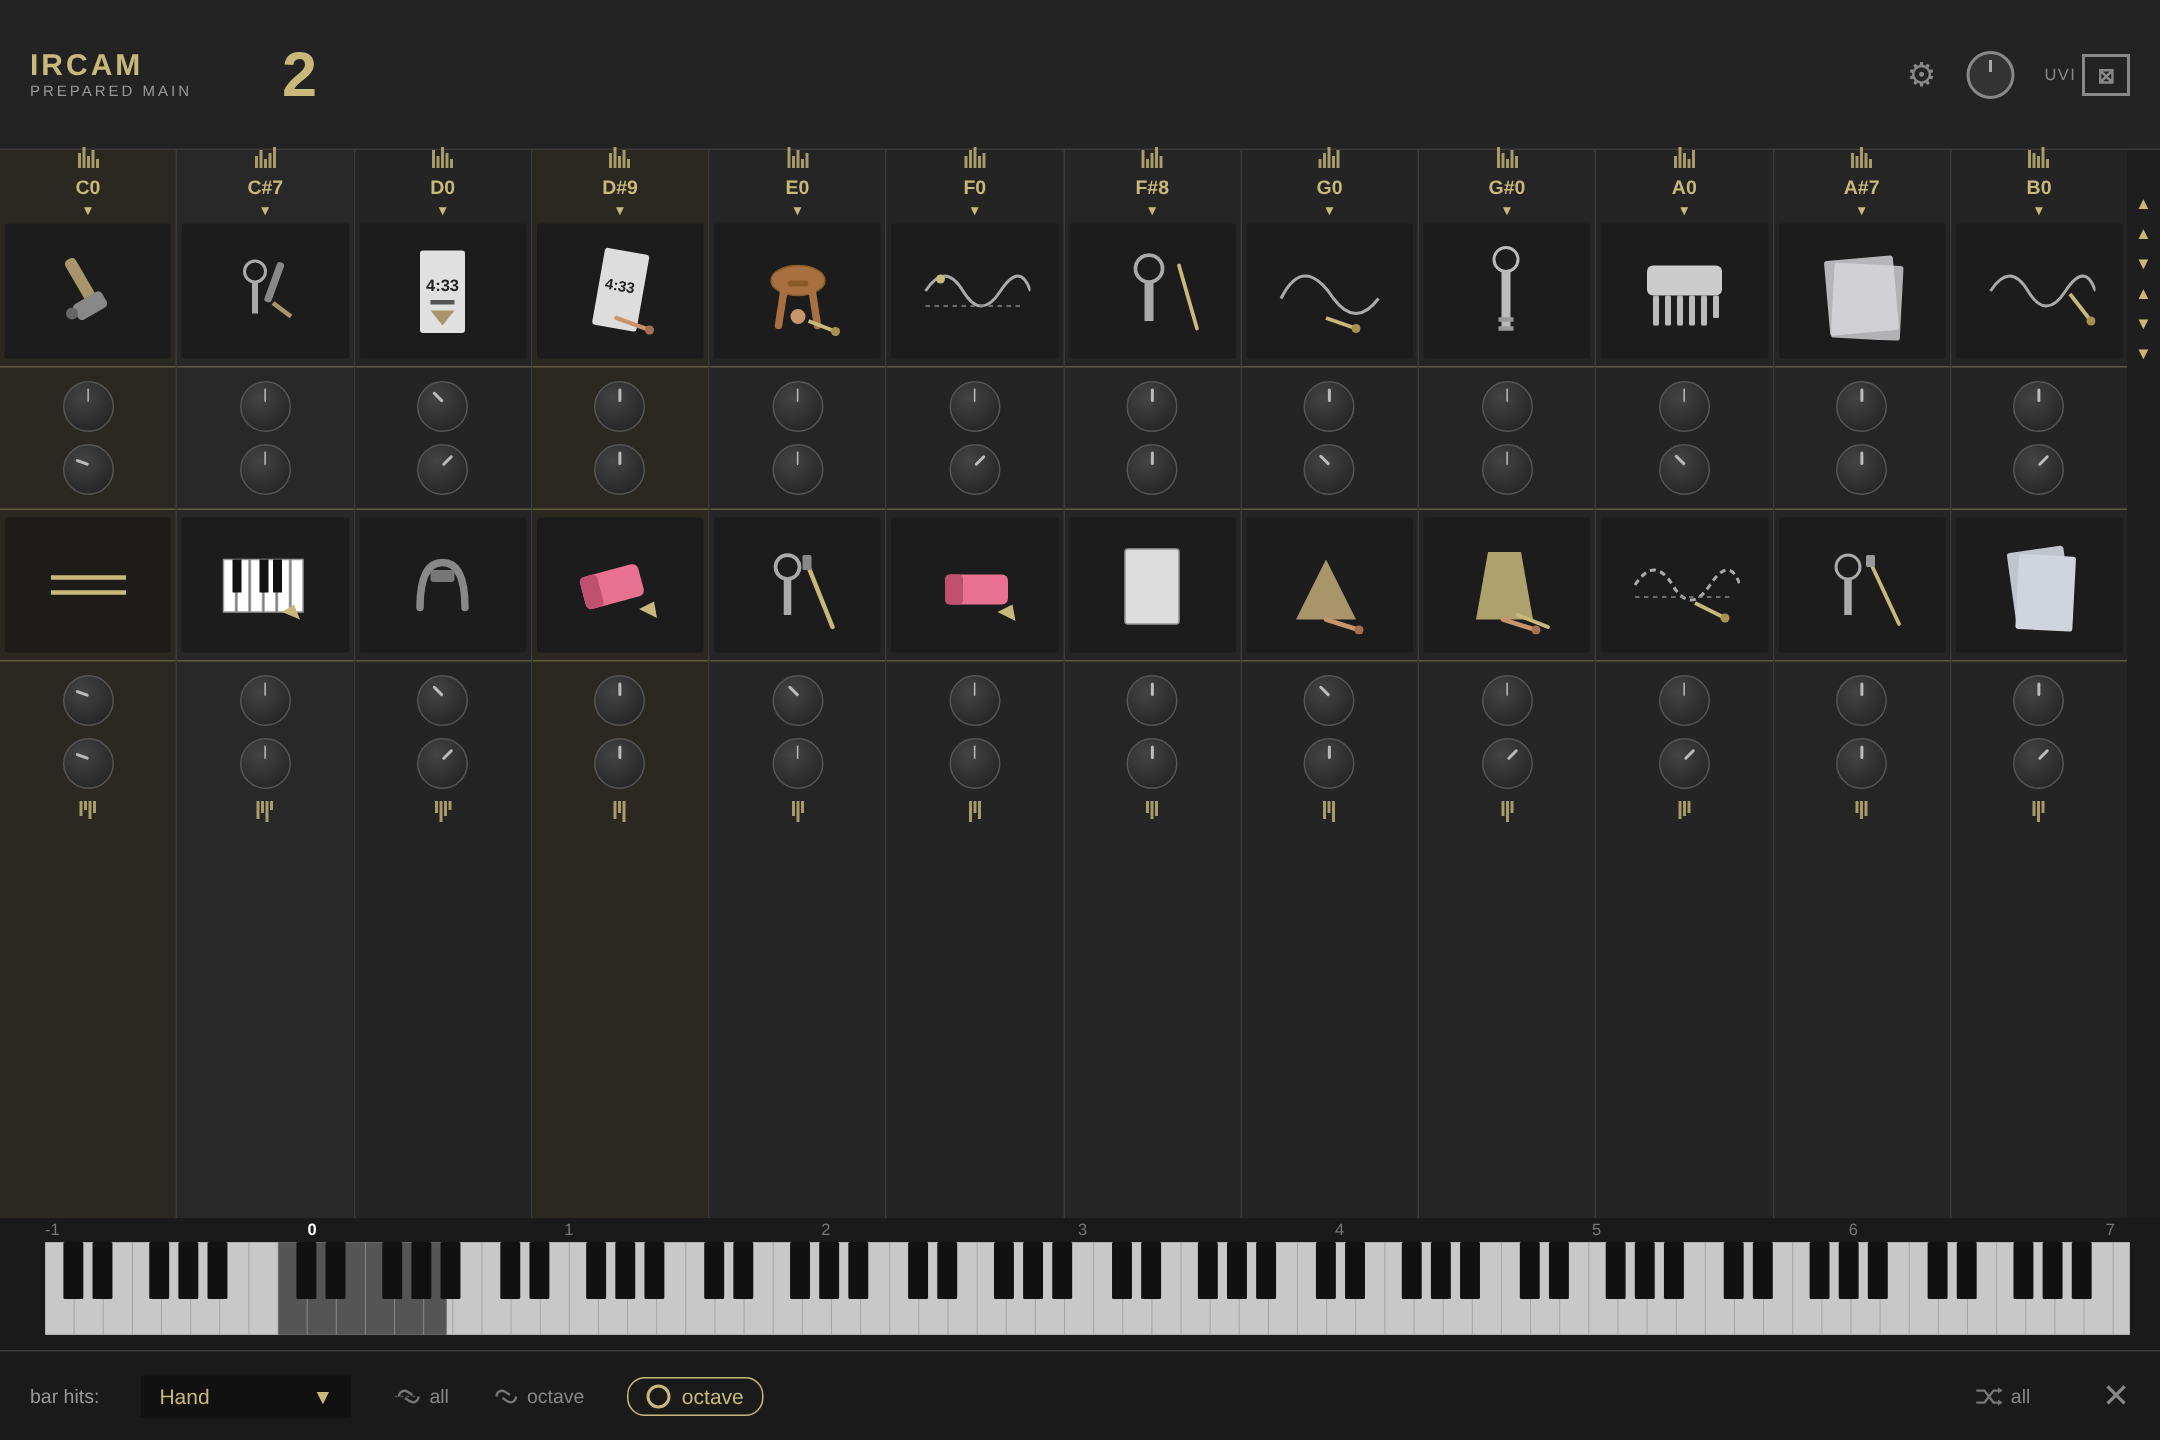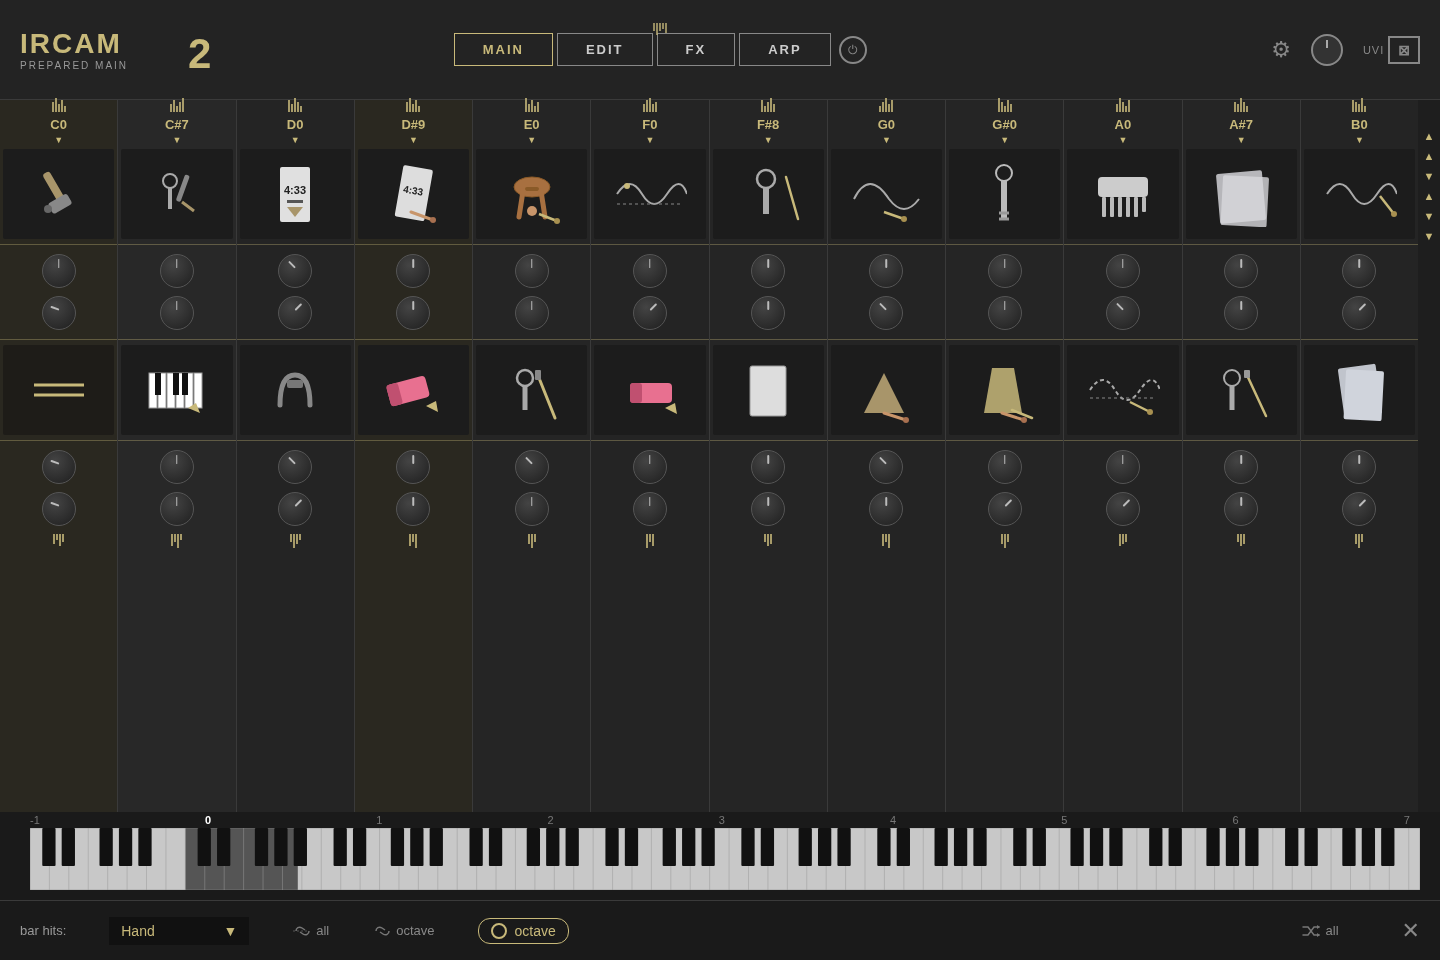--- a/index.html
+++ b/index.html
@@ -20,21 +20,21 @@
       background: #232323;
       height: 100px;
       border-bottom: 1px solid #3a3a3a;
     }
     .logo {
       display: flex;
       flex-direction: column;
       margin-right: 40px;
     }
     .logo-ircam {
-      font-size: 28px;
+      font-size: 20px;
       font-weight: bold;
       color: #c8b97a;
       letter-spacing: 2px;
     }
     .logo-num {
       font-size: 42px;
       font-weight: bold;
       color: #c8b97a;
       line-height: 0.8;
       margin-left: 60px;
@@ -137,21 +137,21 @@
       font-weight: bold;
     }
 
     
     .bottom-bar {
       height: 60px;
       background: #1a1a1a;
       display: flex;
       align-items: center;
       padding: 0 20px;
-      gap: 43px;
+      gap: 28px;
       border-top: 1px solid #3a3a3a;
     }
     .bottom-label {
       font-size: 13px;
       color: #999;
     }
     .bottom-dropdown {
       background: #111;
       border: none;
       color: #c8b97a;
@@ -352,37 +352,20 @@
   <div class="logo">
     <div class="logo-row">
       <div>
         <div class="logo-ircam">IRCAM</div>
         <div class="logo-sub">PREPARED MAIN</div>
       </div>
       <div class="logo-num">2</div>
     </div>
   </div>
 
-  <div class="nav-tabs">
-
-    <div style="position:absolute;top:-10px;left:50%;transform:translateX(-50%);display:flex;gap:1px;">
-      <div style="width:2px;height:8px;background:#c8b97a;opacity:0.7;"></div>
-      <div style="width:2px;height:12px;background:#c8b97a;opacity:0.7;"></div>
-      <div style="width:2px;height:8px;background:#c8b97a;opacity:0.7;"></div>
-      <div style="width:2px;height:6px;background:#c8b97a;opacity:0.7;"></div>
-      <div style="width:2px;height:10px;background:#c8b97a;opacity:0.7;"></div>
-    </div>
-    <button class="nav-tab active">MAIN</button>
-    <button class="nav-tab">EDIT</button>
-    <button class="nav-tab">FX</button>
-    <div class="nav-tab-arp" style="display:flex;align-items:center;">
-      <button class="nav-tab">ARP</button>
-      <div class="power-btn">⏻</div>
-    </div>
-  </div>
 
   <div class="header-right">
     <div class="gear-icon">⚙</div>
     <div class="knob-header"></div>
     <div class="uvi-logo">
       <div class="uvi-text">UVI</div>
       <div class="uvi-box">⊠</div>
     </div>
   </div>
 </div>

